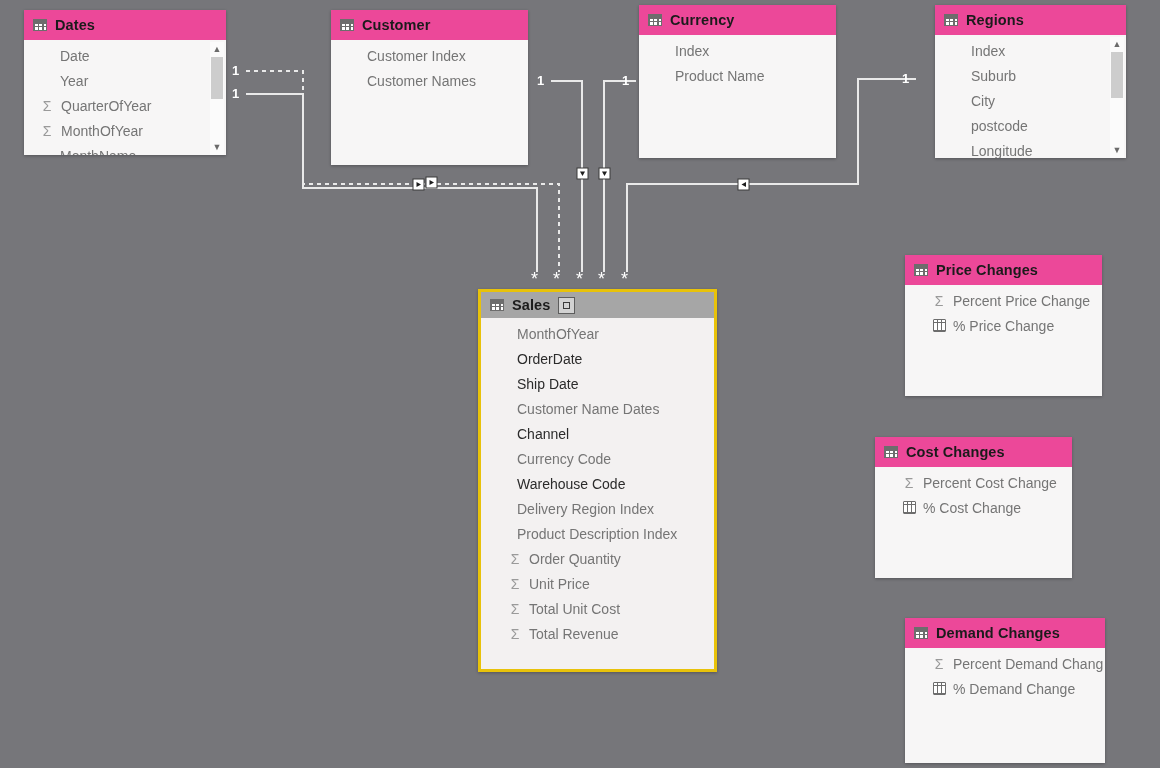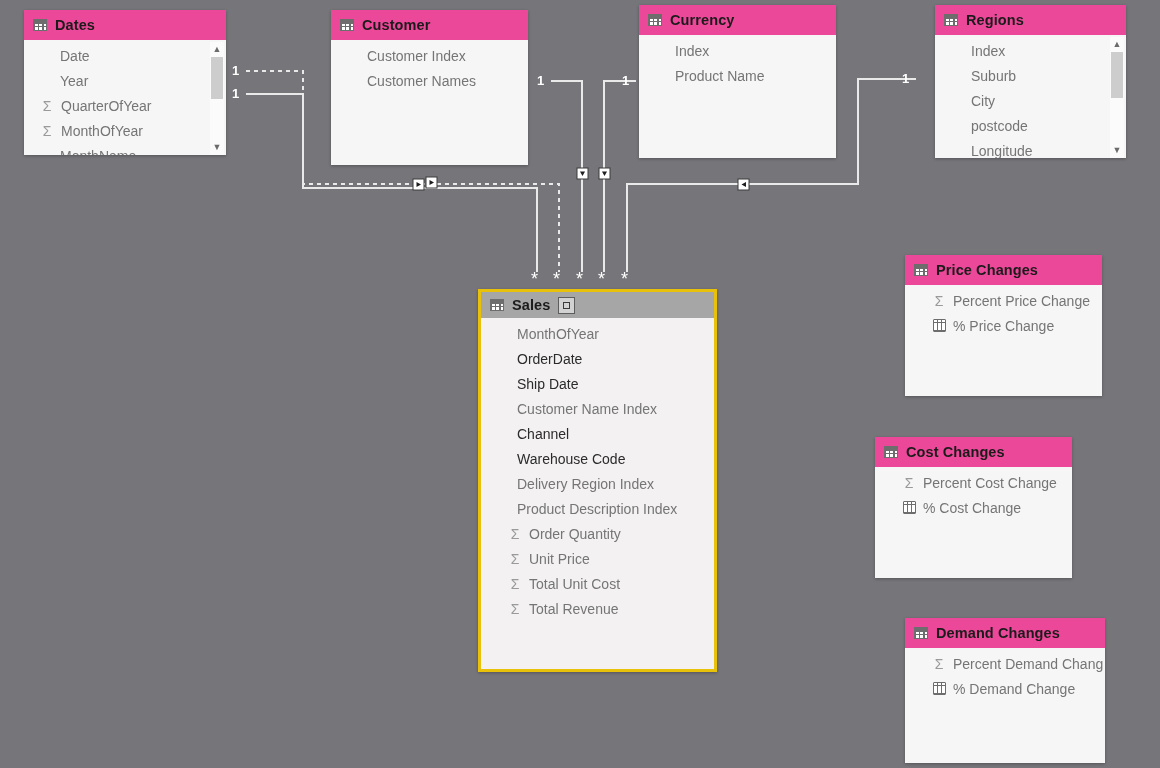--- a/index.html
+++ b/index.html
@@ -302,24 +302,27 @@
       <div class="fld">
           <span class="fname">MonthOfYear</span>
         </div>
       <div class="fld strong">
           <span class="fname">OrderDate</span>
         </div>
       <div class="fld strong">
           <span class="fname">Ship Date</span>
         </div>
       <div class="fld">
-          <span class="fname">Customer Name Index</span>
+          <span class="fname">Customer Name Dates</span>
         </div>
       <div class="fld strong">
           <span class="fname">Channel</span>
+        </div>
+      <div class="fld">
+          <span class="fname">Currency Code</span>
         </div>
       <div class="fld strong">
           <span class="fname">Warehouse Code</span>
         </div>
       <div class="fld">
           <span class="fname">Delivery Region Index</span>
         </div>
       <div class="fld">
           <span class="fname">Product Description Index</span>
         </div>

